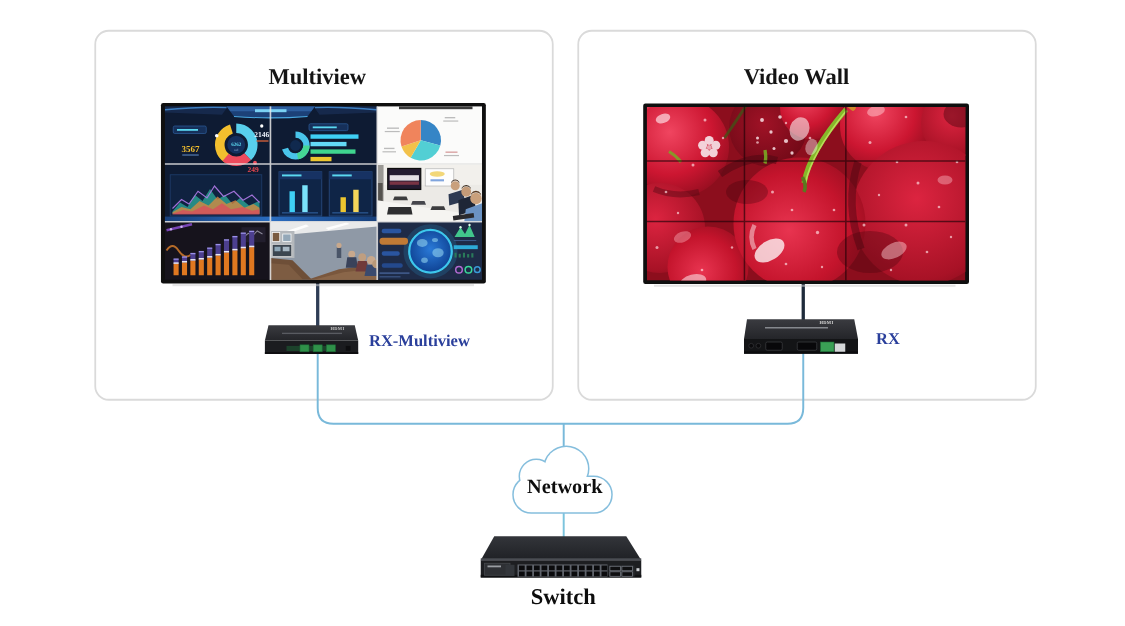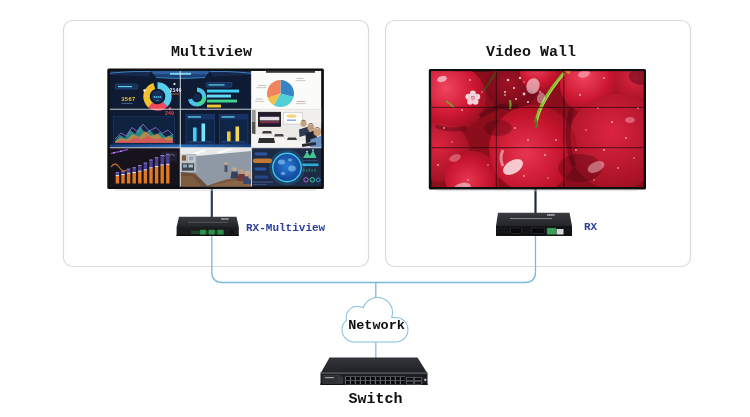--- a/index.html
+++ b/index.html
@@ -1,16 +1,16 @@
 <!DOCTYPE html>
 <html><head>
 <meta charset="utf-8">
 <style>
 html,body{margin:0;padding:0;background:#fff;}
-#c{position:relative;width:750px;height:417px;overflow:hidden;font-family:Liberation Mono, monospace;}
+#c{position:relative;width:750px;height:417px;overflow:hidden;font-family:Liberation Serif, serif;}
 svg{position:absolute;left:0;top:0;display:block;}
 </style>
 </head>
 <body>
 <div id="c">
 <svg width="750" height="417" viewBox="0 0 750 417">
 <defs>
 <linearGradient id="devtop" x1="0" y1="0" x2="0" y2="1">
 <stop offset="0" stop-color="#3a3b40"></stop>
           <stop offset="1" stop-color="#242529"></stop>

